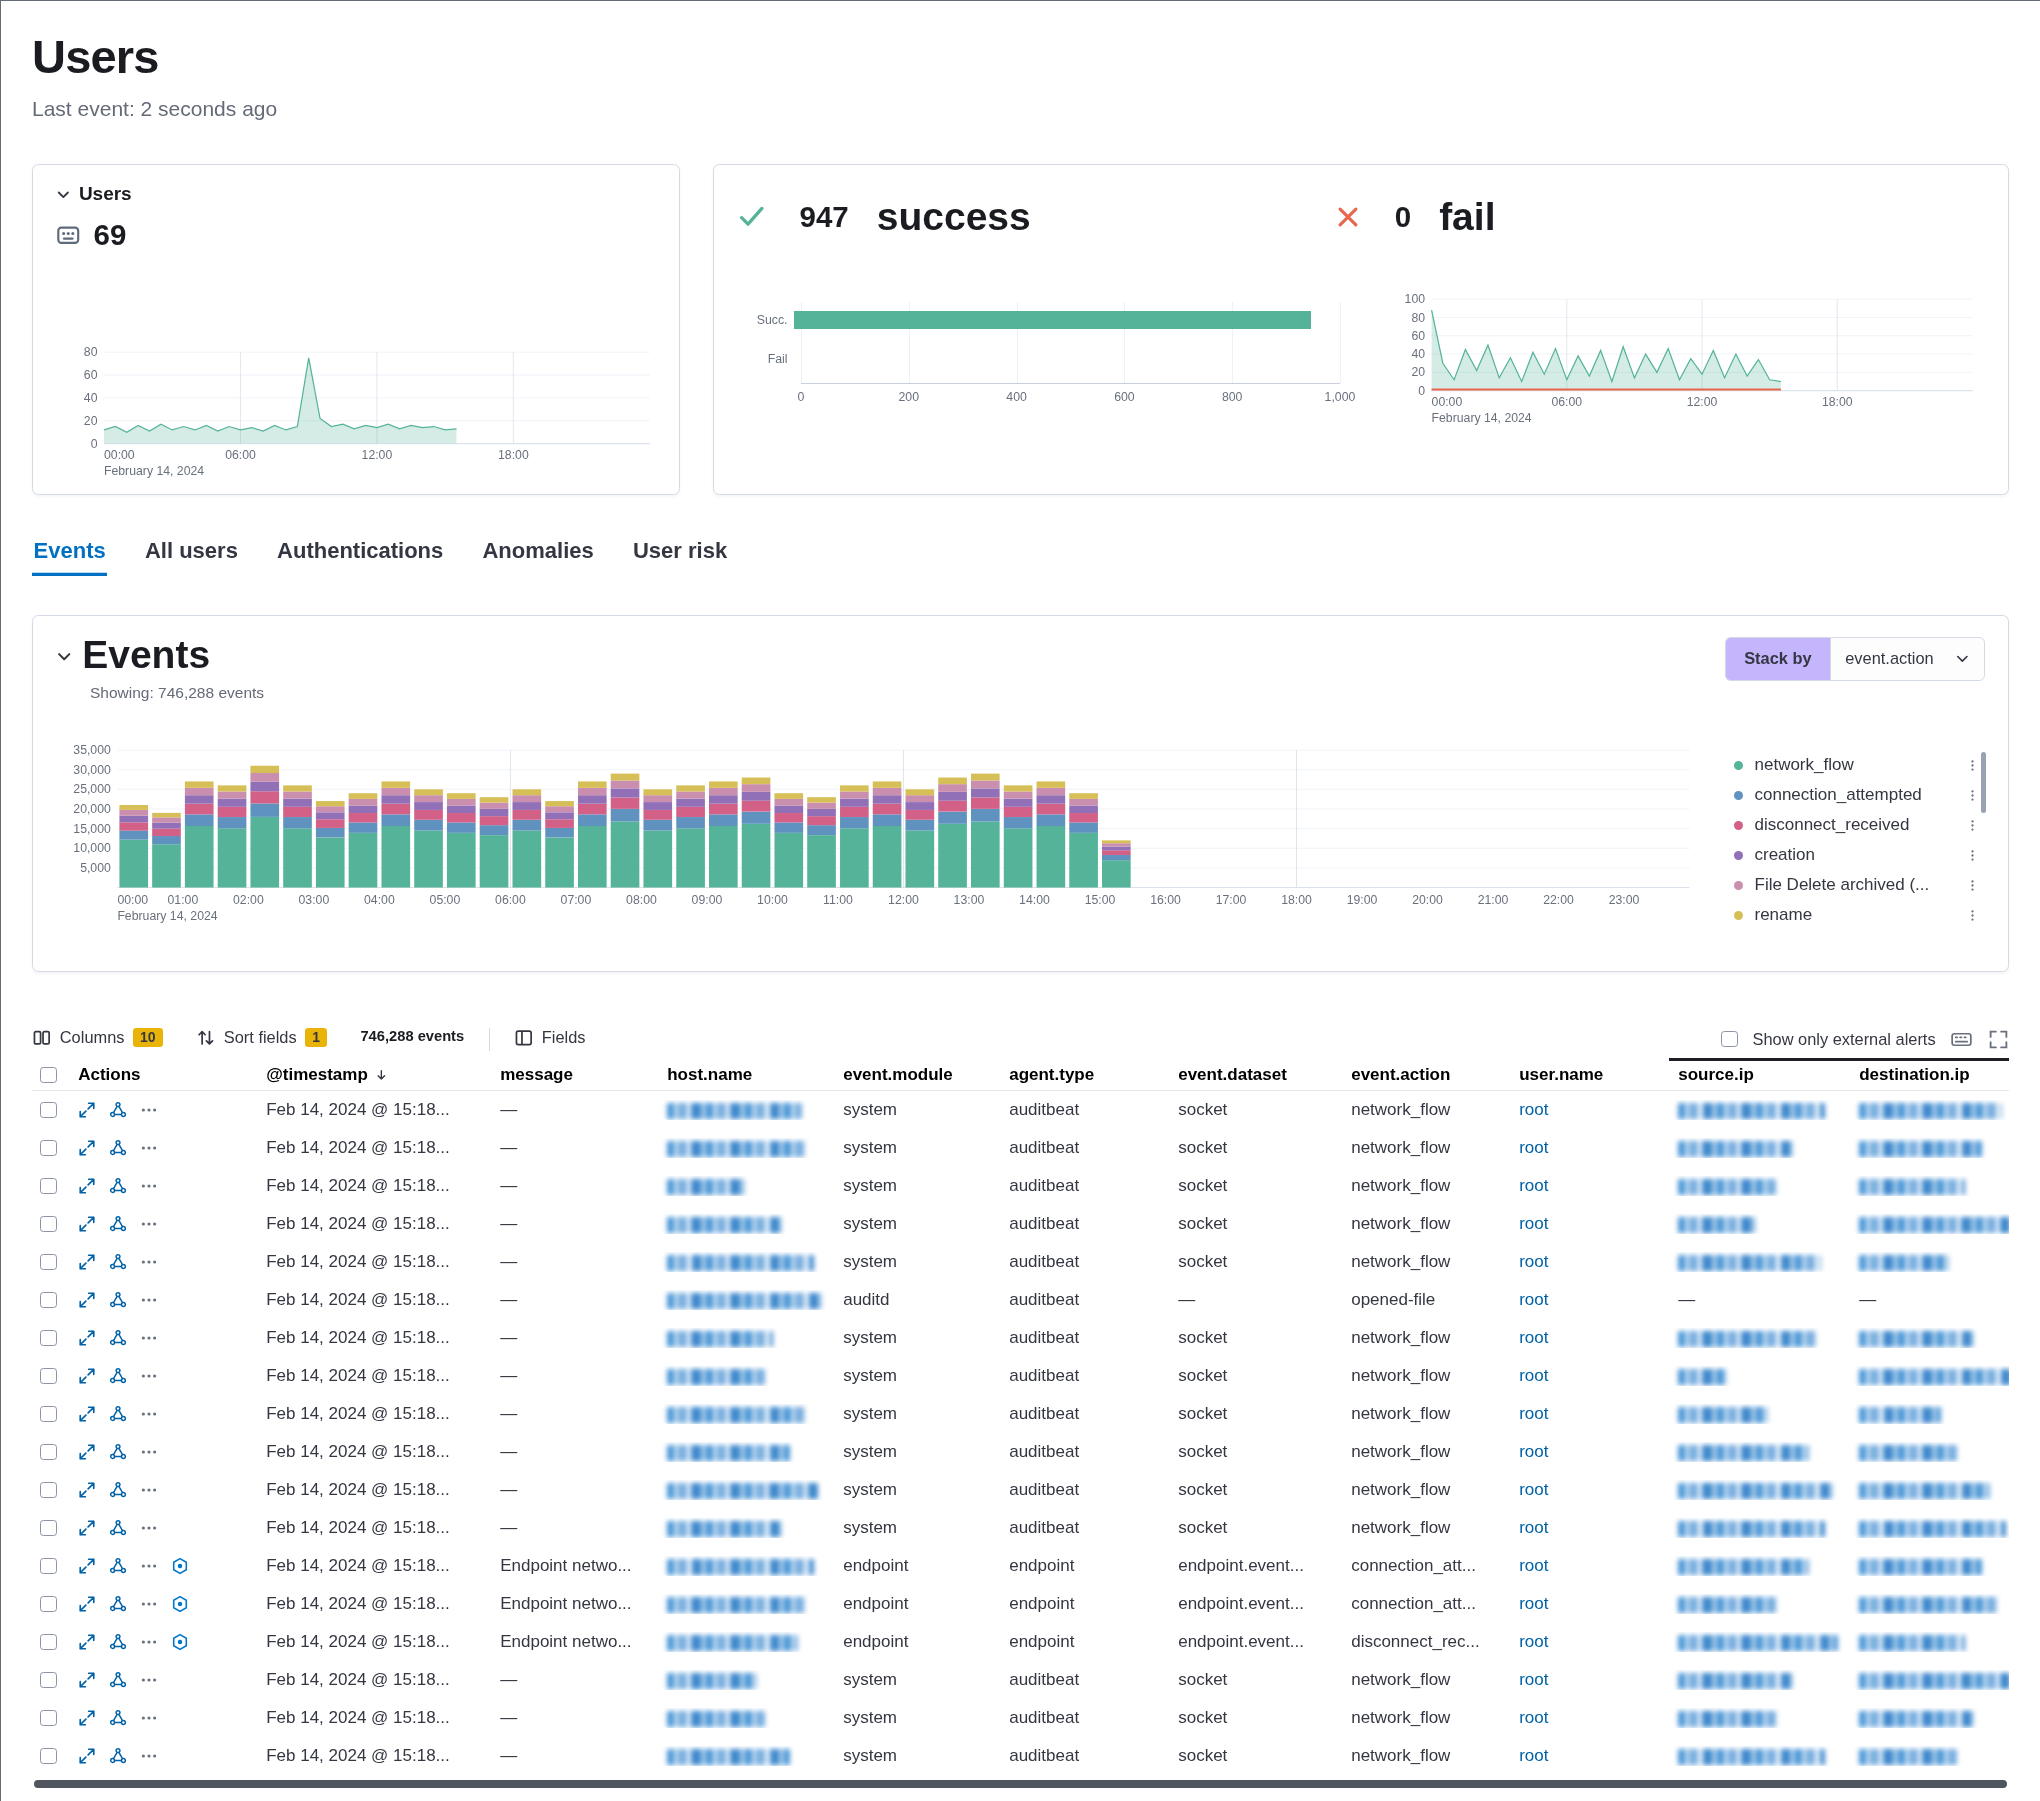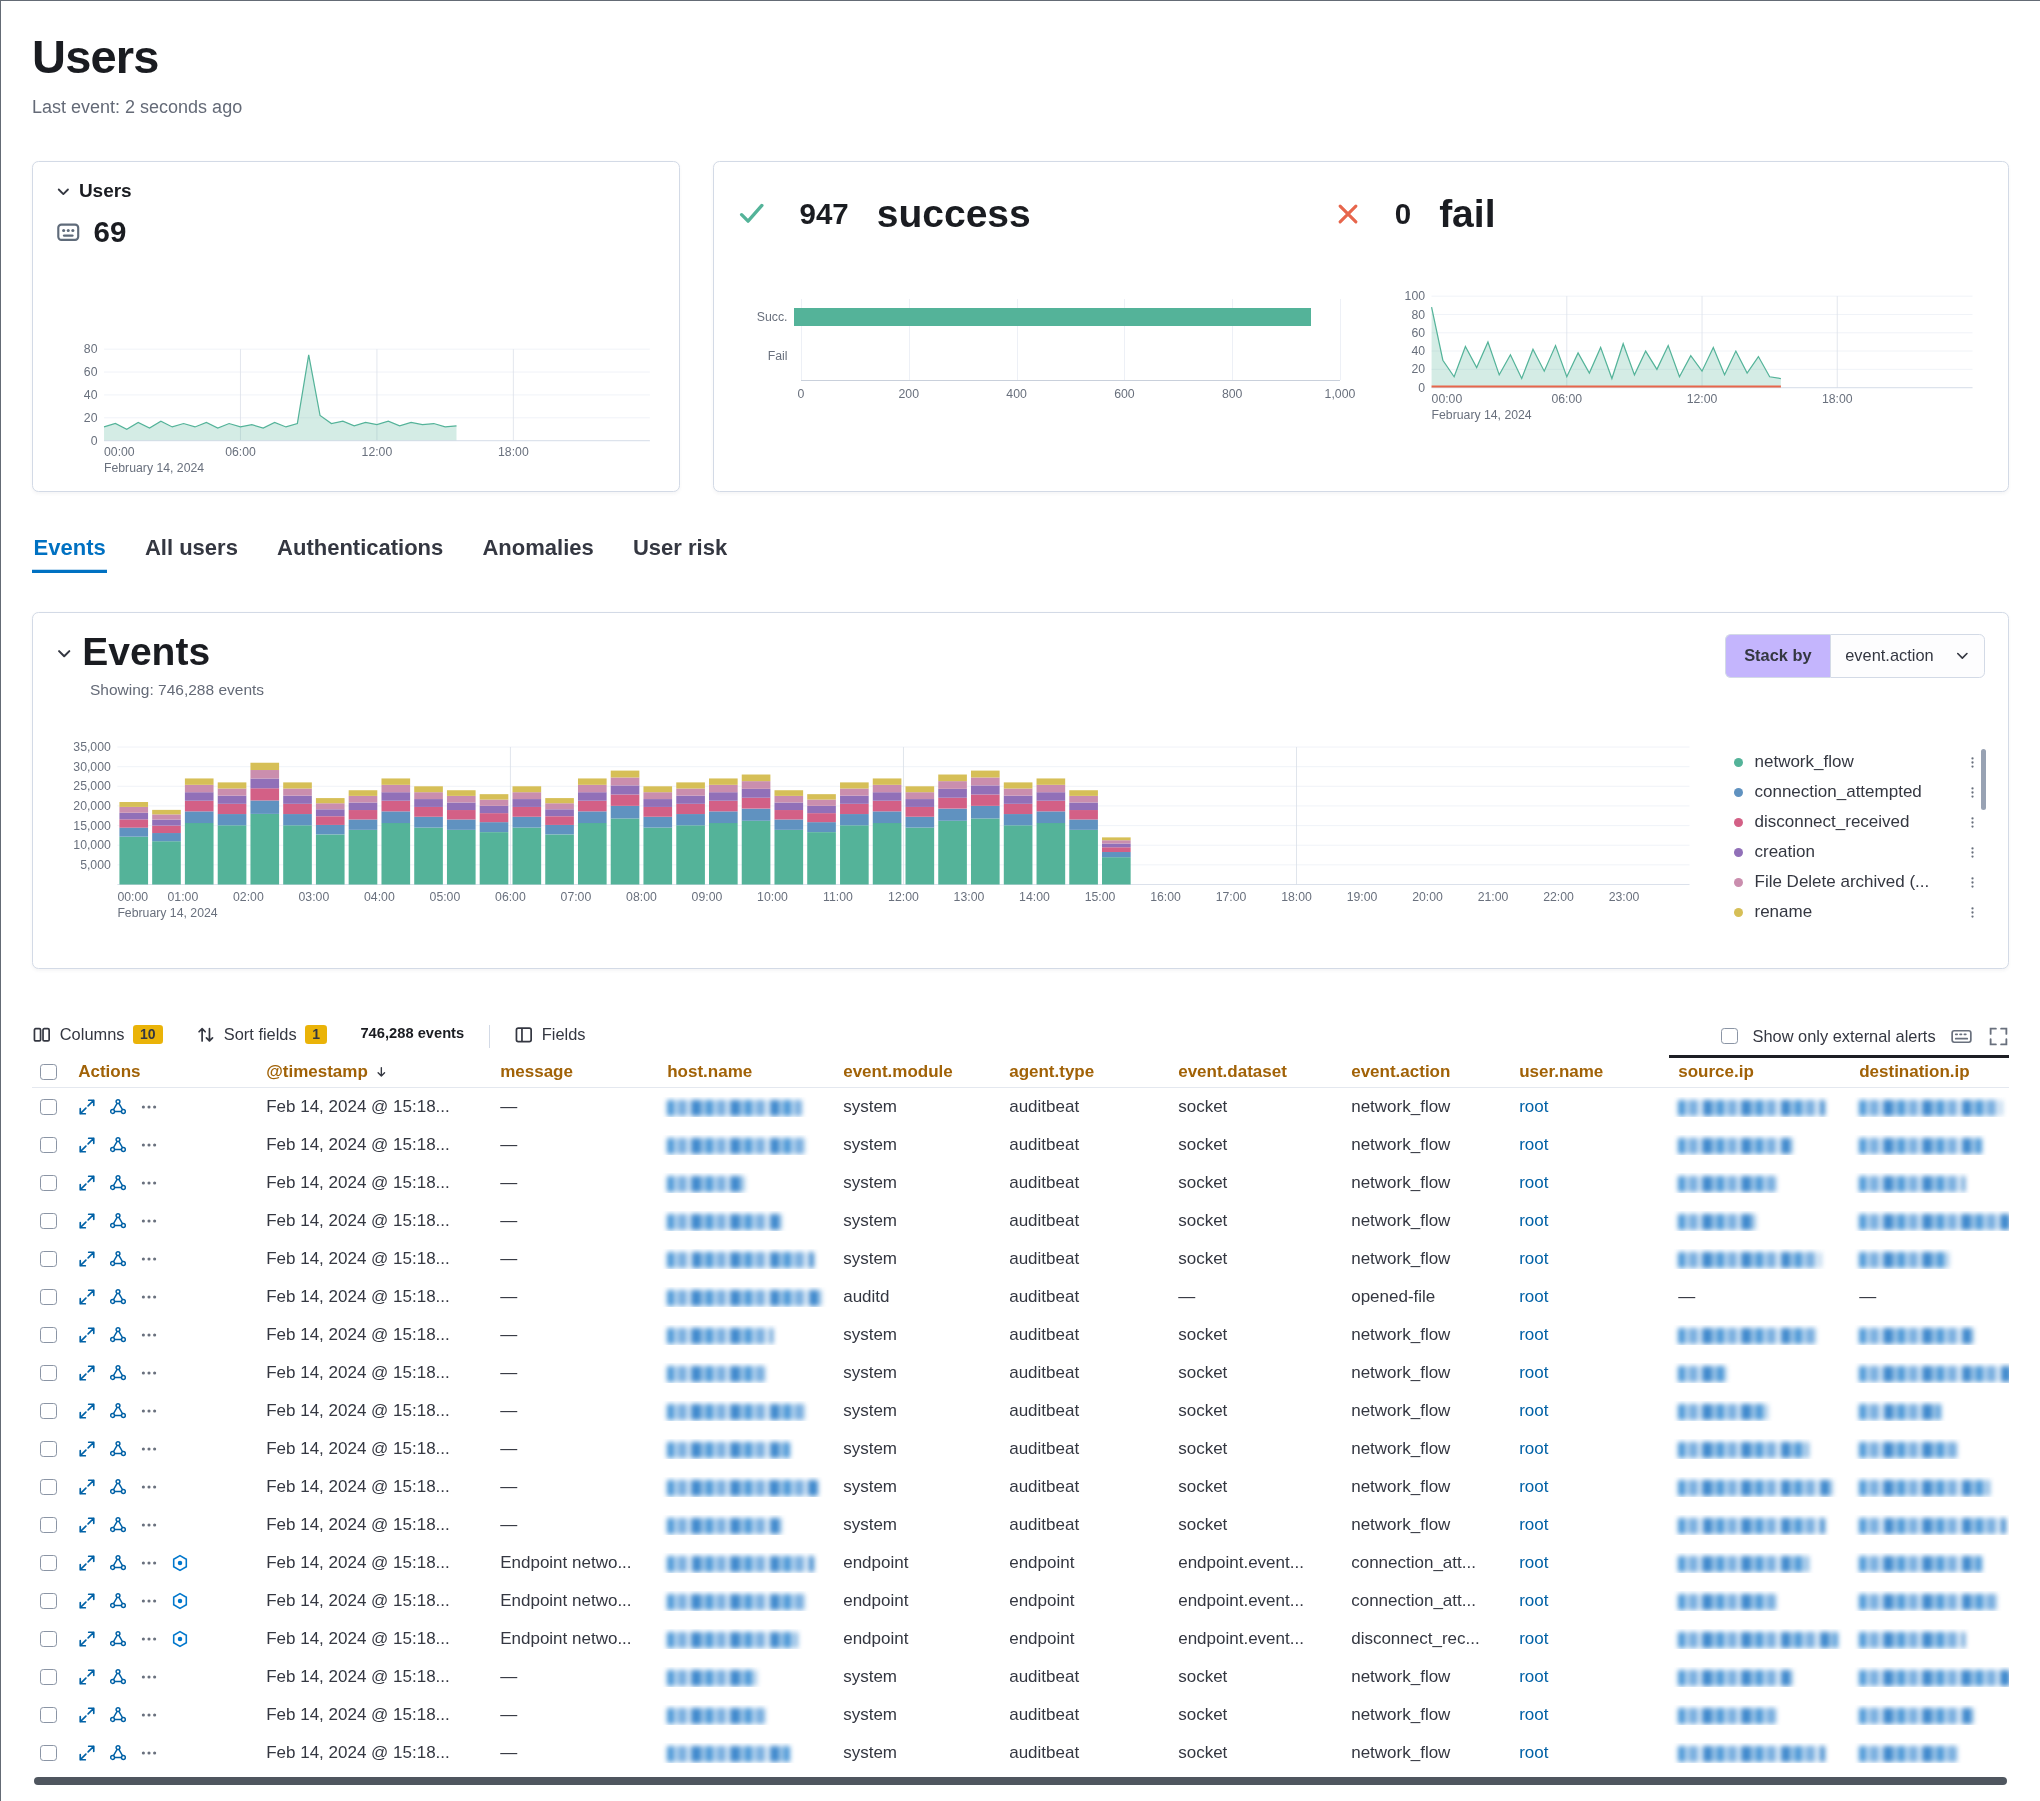--- a/index.html
+++ b/index.html
@@ -1,21 +1,21 @@
 <!DOCTYPE html>
 <html style="font-size:13px"><head>
 <meta charset="utf-8">
 <style>
 *{box-sizing:border-box}
 html,body{margin:0;padding:0;background:#fff}
 body{font-family:"Liberation Sans","DejaVu Sans",sans-serif;color:#343741}
 .page{width:2041px;height:1802px;border:1.6px solid #646b75;padding:28px 31px 0;overflow:hidden;position:relative;background:#fff;
  --cols:38px 188px 234px 167px 176px 166px 169px 173px 168px 159px 181px minmax(0,1fr)}
 h1.page-title{margin:0;font-size:47px;font-weight:800;color:#1a1c21;letter-spacing:-0.8px}
-.last-event{margin-top:13px;font-size:18px;color:#646a77}
+.last-event{margin-top:13px;font-size:21px;color:#646a77}
 .panels-row{display:flex;gap:33px;margin-top:43px;height:331px}
 .panel{border:0.8px solid #D3DAE6;border-radius:6.5px;background:#fff;box-shadow:0 1.6px 3.3px rgba(50,60,80,.05)}
 .users-panel{width:648px;flex:none;padding:18px 23px 16.4px;display:flex;flex-direction:column}
 .auth-panel{flex:1;padding:18px 23px 16.4px;position:relative;overflow:hidden}
 .panel-title-row{display:flex;align-items:center;gap:8.2px}
 .panel-title{font-size:19px;font-weight:700;color:#1a1c21;margin:0}
 .chev-btn{background:none;border:none;padding:0;display:flex;cursor:pointer}
 .metric-row{display:flex;align-items:center;gap:13px;margin-top:13px}
 .metric-value{font-size:29.5px;font-weight:700;color:#1a1c21}
 #users-spark{margin-top:auto}
@@ -53,21 +53,21 @@
 .legend-scrollbar{position:absolute;right:-6.5px;top:11.5px;width:4.1px;height:61px;border-radius:2.5px;background:#98A2B3}
 .grid-toolbar{display:flex;align-items:flex-start;margin-top:56px;font-size:16.4px}
 .tb-btn{display:flex;align-items:center;gap:8.2px;background:none;border:none;font-family:inherit;font-size:16.4px;color:#343741;cursor:pointer;padding:0}
 .badge{background:#eab308;border-radius:3.3px;padding:1.6px 7.4px;font-size:14px;font-weight:700;color:#343741}
 .tb-count{font-size:14.7px;font-weight:700;margin-left:33px;color:#1a1c21}
 .tb-sep{width:0.8px;height:23px;background:#D3DAE6;margin:0 24.5px}
 .tb-gap{width:33px;flex:none}
 .tb-right{margin-left:auto;display:flex;align-items:center;gap:14.7px}
 .tb-right .label{font-size:16.4px;color:#343741}
 .checkbox{width:16.4px;height:16.4px;border:0.8px solid #8b95a5;border-radius:3.3px;background:#fff;flex:none;display:inline-block;cursor:pointer}
-.grid-header{display:grid;grid-template-columns:var(--cols);align-items:center;height:31px;margin-top:9.8px;position:relative;font-weight:700;font-size:17px;color:#a16207;border-bottom:0.8px solid #E4E8EF}
+.grid-header{display:grid;grid-template-columns:var(--cols);align-items:center;height:31px;margin-top:9.8px;position:relative;font-weight:700;font-size:17px;color:#000000;border-bottom:0.8px solid #E4E8EF}
 .hcell{padding:0 8.2px;white-space:nowrap;overflow:hidden;display:flex;align-items:center;gap:6.5px;cursor:pointer}
 .pinned-bar{position:absolute;left:1637px;right:0;top:-2.5px;height:3.3px;background:#1D1E24}
 .grid-row{display:grid;grid-template-columns:var(--cols);align-items:center;height:38px;font-size:17px;color:#343741}
 .cell{padding:0 8.2px;white-space:nowrap;overflow:hidden}
 .c-check{display:flex;align-items:center}
 .c-actions{display:flex;align-items:center;gap:13px}
 .c-user{color:#0061A6}
 .icon-btn{background:none;border:none;padding:0;display:flex;cursor:pointer}
 .redacted{display:inline-block;height:15.5px;vertical-align:middle;border-radius:1.6px;
  background:repeating-linear-gradient(90deg,#3b8ed4 0 7.4px,#bfd9ef 7.4px 11.5px,#6ea8dd 11.5px 19.6px,#eaf2fa 19.6px 24.5px,#2f7fc9 24.5px 34px,#9cc4e6 34px 39px);

